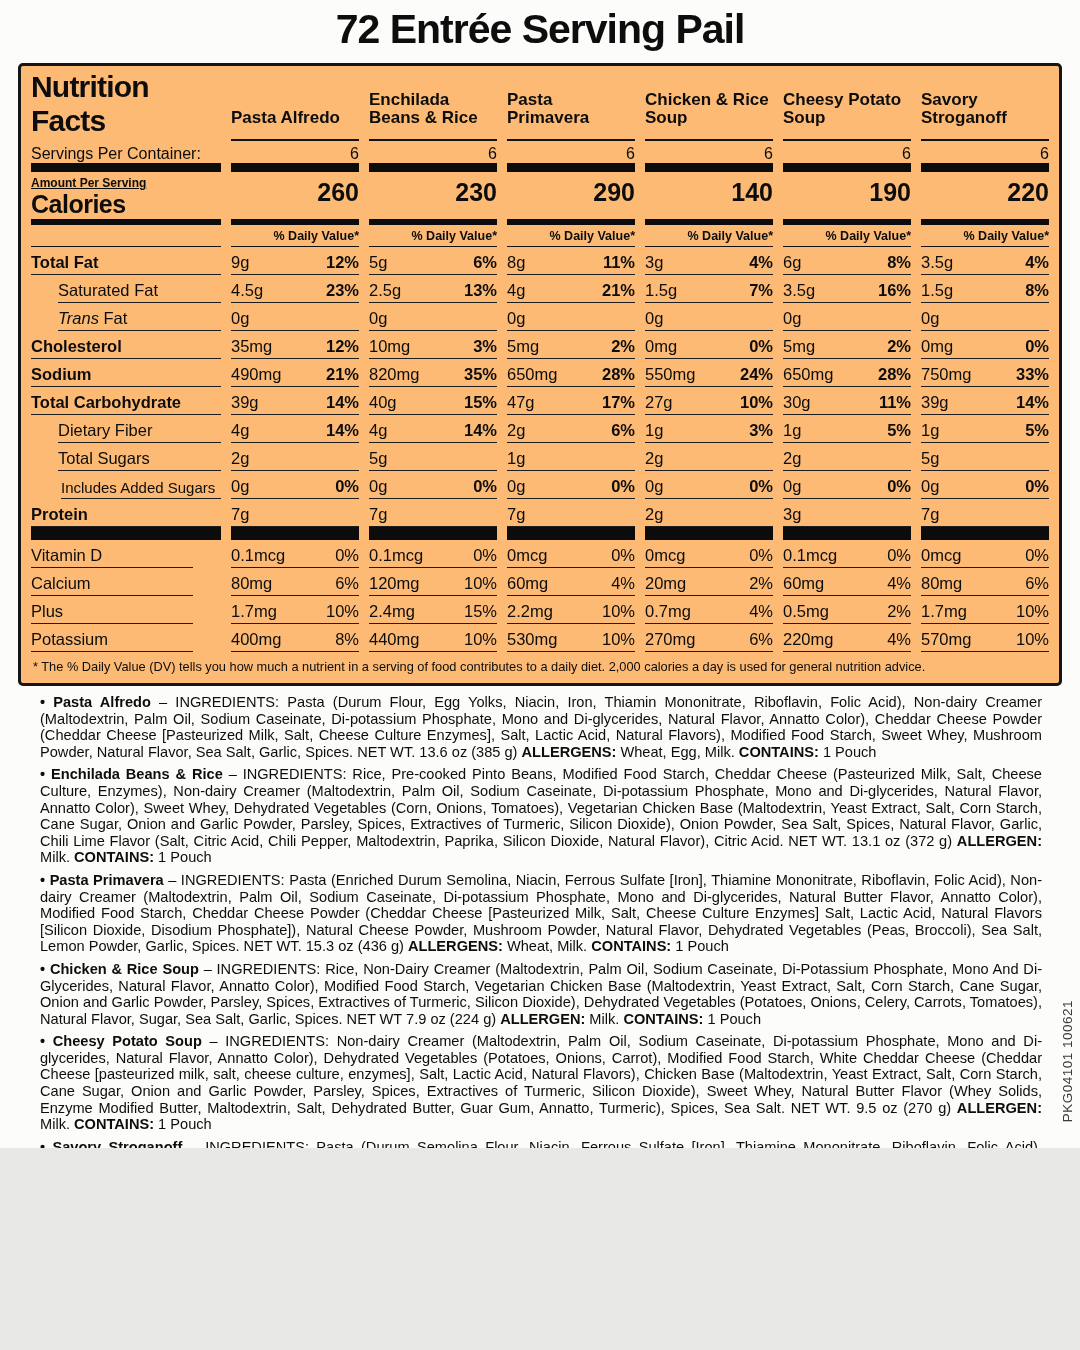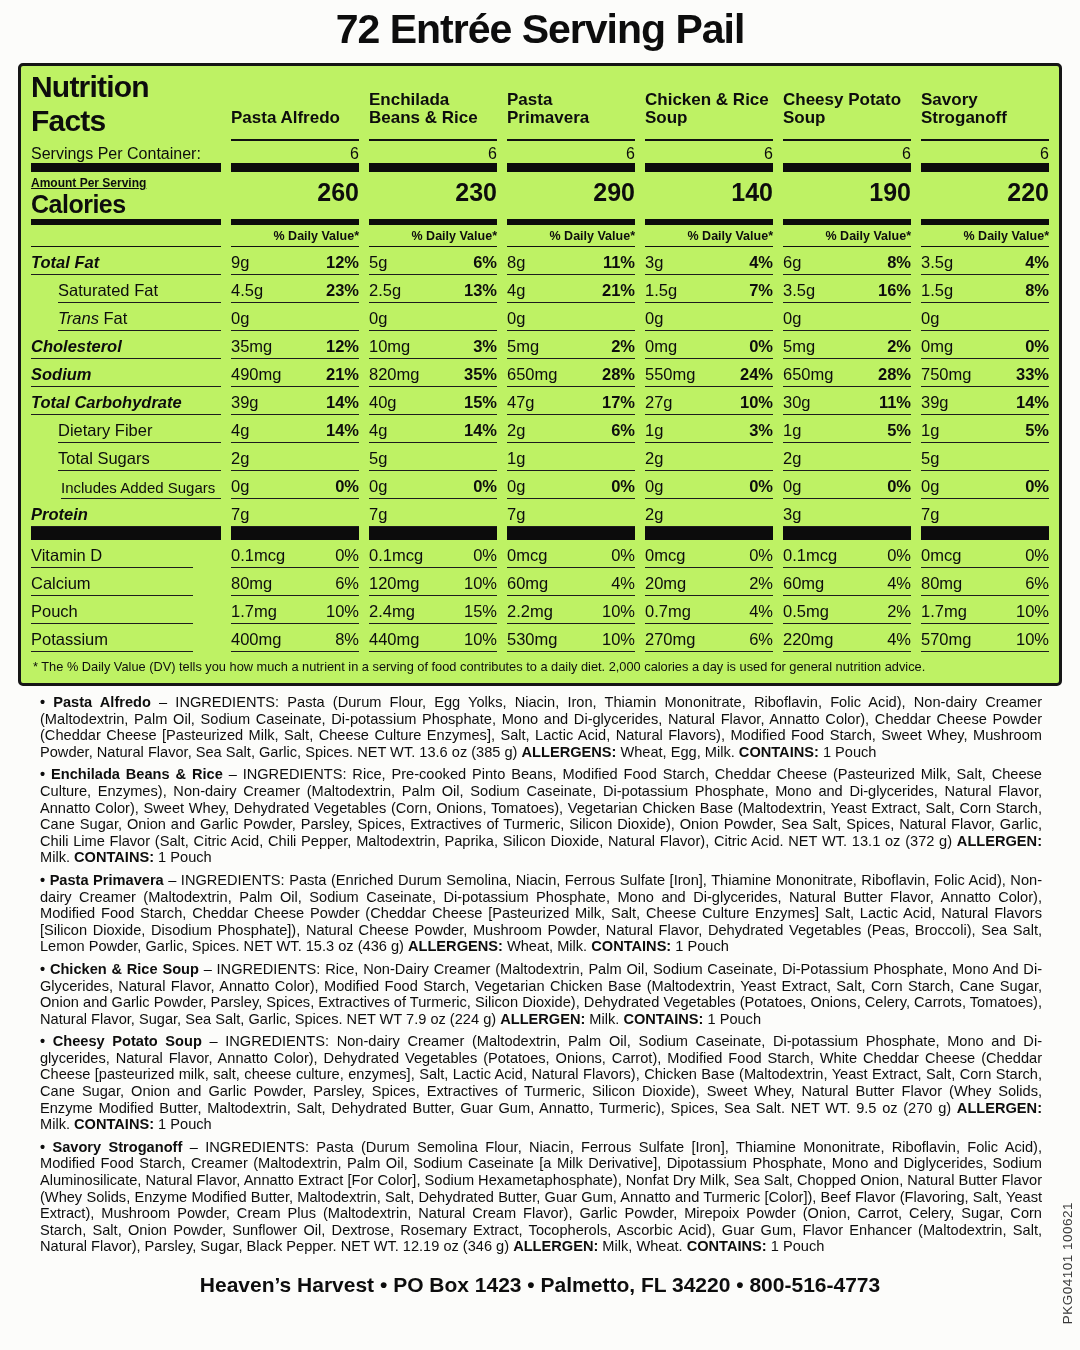--- a/index.html
+++ b/index.html
@@ -1,37 +1,37 @@
 <!DOCTYPE html>
 <html><head>
 <meta charset="utf-8">
 <style>
   html,body{margin:0;padding:0;background:#e8e8e6;}
-  .page{width:1080px;height:1350px;background:#fcfcfa;position:relative;overflow:hidden;
+  .page{width:1080px;height:1148px;background:#fcfcfa;position:relative;overflow:hidden;
         font-family:"Liberation Sans",sans-serif;color:#0d0d0d;margin:0 auto;}
   .title{text-align:center;font-size:41px;font-weight:800;margin:6px 0 10px;letter-spacing:-1px;}
-  .nf-box{margin:0 18px;border:3px solid #161616;border-radius:5px;padding:4px 10px 0;background:#bef264;}
+  .nf-box{margin:0 18px;border:3px solid #161616;border-radius:5px;padding:4px 10px 0;background:#fdba74;}
   .trow{display:grid;grid-template-columns:190px repeat(6,1fr);column-gap:10px;}
   .header-row .prod{font-weight:700;font-size:17px;line-height:18px;border-bottom:2px solid #111;
         padding:8px 0 12px;display:flex;align-items:flex-end;}
   .nf-title{font-size:30px;font-weight:800;letter-spacing:-0.8px;display:flex;align-items:flex-end;padding-bottom:3px;}
   .servings-row .cell{font-size:16px;padding:4px 0 0;}
   .size-row .cell{font-weight:700;font-size:16.5px;padding:2px 0 6px;}
   .num{text-align:right;}
   .bar-row>div{background:#0c0c0c;}
   .h9{height:9px}.h6{height:6px}.h12{height:13px}
   .cal-row .aps{font-size:12px;font-weight:700;padding-top:4px;text-decoration:underline;}
   .cal-row .cal-label{font-size:25px;font-weight:800;letter-spacing:-0.5px;}
   .cal-val{font-size:25px;font-weight:800;display:flex;align-items:flex-end;justify-content:flex-end;padding-bottom:12px;}
   .dv-row .cell{border-bottom:1.5px solid #111;}
   .dv-row .dv{font-size:12.5px;font-weight:700;text-align:right;padding:4px 0 3px;}
   .nrow{display:grid;grid-template-columns:190px repeat(6,1fr);column-gap:10px;}
   .nrow .cell{border-bottom:1px solid #1d1d1d;font-size:16.5px;min-height:25px;
         display:flex;align-items:flex-end;padding-bottom:2px;}
-  .nrow .lab.b{font-weight:700;font-style:italic;}
+  .nrow .lab.b{font-weight:700;}
   .ind1{margin-left:27px;}.ind2{margin-left:30px;font-size:15px !important;}
   .vcell{justify-content:space-between;}
   .pct{font-weight:700;}
   .vrow .pct{font-weight:400;}
   .vrow .lab{margin-right:28px;}
   .footnote{font-size:12.8px;padding:7px 2px 9px;}
   .ing{margin:8px 22px 0 24px;text-align:justify;font-size:14.6px;line-height:16.6px;}
   .ingp{margin:0 16px 6px;}
   .ingp .bseg{font-weight:700;}
   .footer{text-align:center;font-weight:700;font-size:21px;margin-top:18px;}
@@ -444,21 +444,21 @@
           <div class="cell vcell">
             <span class="amt">60mg</span>
             <span class="pct">4%</span>
           </div>
           <div class="cell vcell">
             <span class="amt">80mg</span>
             <span class="pct">6%</span>
           </div>
         </div>
         <div class="nrow vrow">
-          <div class="cell lab">Pouch</div>
+          <div class="cell lab">Plus</div>
           <div class="cell vcell">
             <span class="amt">1.7mg</span>
             <span class="pct">10%</span>
           </div>
           <div class="cell vcell">
             <span class="amt">2.4mg</span>
             <span class="pct">15%</span>
           </div>
           <div class="cell vcell">
             <span class="amt">2.2mg</span>

